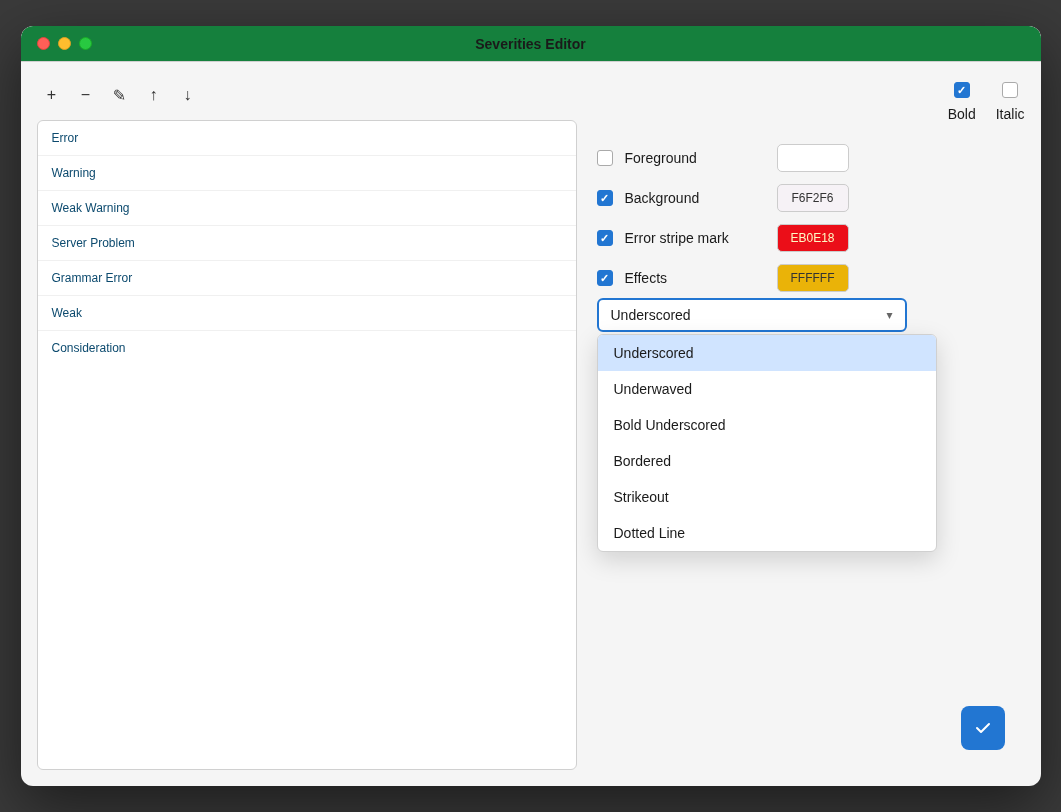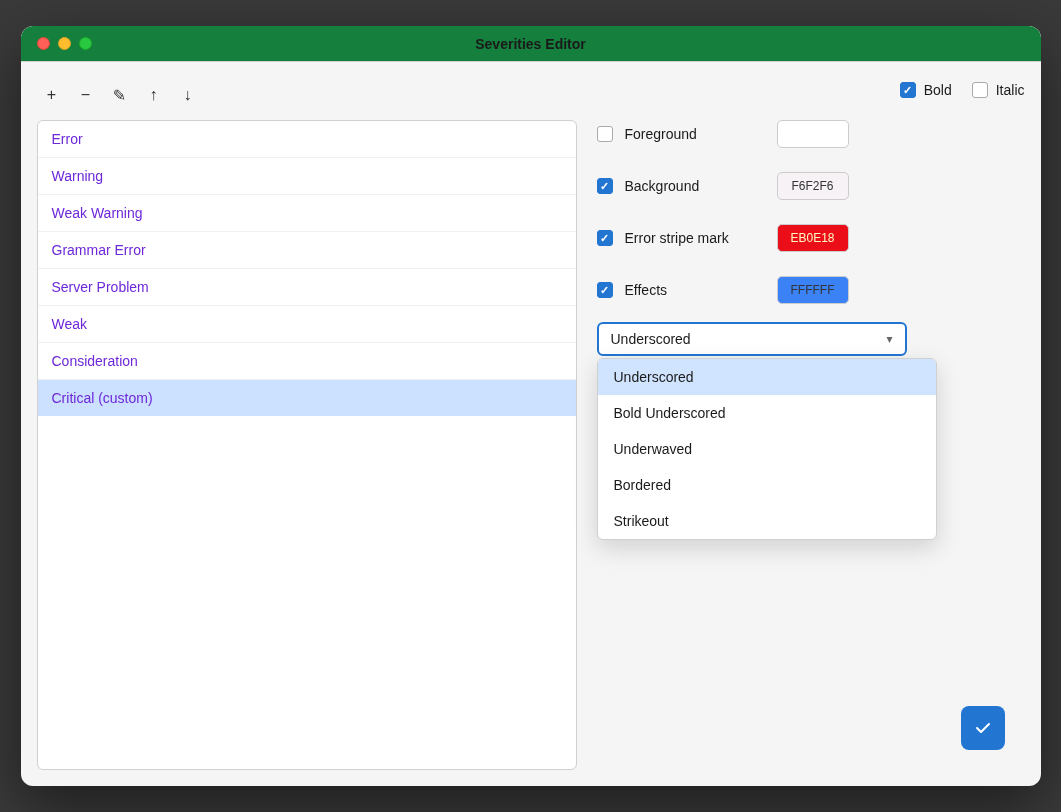--- a/index.html
+++ b/index.html
@@ -89,22 +89,22 @@
     }
     .list-container {
       border: 1px solid #d0d0d0;
       border-radius: 6px;
       background: white;
       flex: 1;
       overflow-y: auto;
     }
     .list-item {
       padding: 10px 14px;
-      font-size: 14px;
-      color: #6d28d9;
+      font-size: 12px;
+      color: #0c4a6e;
       cursor: pointer;
       border-bottom: 1px solid #f0f0f0;
     }
     .list-item:last-child { border-bottom: none; }
     .list-item.selected { background: #cce0ff; }
 
     
     .right-panel {
       flex: 1;
       display: flex;
@@ -115,20 +115,21 @@
       display: flex;
       justify-content: flex-end;
       align-items: center;
       gap: 20px;
       padding: 4px 0 16px 0;
     }
     .checkbox-row {
       display: flex;
       align-items: center;
       gap: 8px;
+      flex-direction: column;
     }
     .cb-label {
       font-size: 14px;
       color: #1a1a1a;
     }
     .mac-checkbox {
       width: 16px;
       height: 16px;
       border-radius: 3px;
       border: 1.5px solid #aaa;
@@ -146,21 +147,21 @@
     .mac-checkbox.checked::after {
       content: '✓';
       color: white;
       font-size: 11px;
       font-weight: bold;
     }
 
     .properties-area {
       display: flex;
       flex-direction: column;
-      gap: 12px;
+      gap: 0;
     }
     .prop-row {
       display: flex;
       align-items: center;
       gap: 12px;
       padding: 6px 0;
     }
     .prop-label {
       font-size: 14px;
       color: #1a1a1a;
@@ -175,21 +176,21 @@
       align-items: center;
       justify-content: center;
       font-size: 12px;
       font-weight: 500;
       color: #333;
       cursor: pointer;
     }
     .color-swatch.empty { background: white; }
     .color-swatch.bg-color { background: #f6f2f6; }
     .color-swatch.error-color { background: #eb0e18; color: #fef9c3; }
-    .color-swatch.effects-color { background: #3b82f6; }
+    .color-swatch.effects-color { background: #eab308; }
 
     
     .effects-dropdown-row {
       position: relative;
     }
     .dropdown-trigger {
       width: 310px;
       height: 34px;
       border: 2px solid #2276d2;
       border-radius: 6px;
@@ -264,25 +265,24 @@
         <button class="toolbar-btn">+</button>
         <button class="toolbar-btn">−</button>
         <button class="toolbar-btn">✎</button>
         <button class="toolbar-btn">↑</button>
         <button class="toolbar-btn">↓</button>
       </div>
       <div class="list-container">
         <div class="list-item">Error</div>
         <div class="list-item">Warning</div>
         <div class="list-item">Weak Warning</div>
+        <div class="list-item">Server Problem</div>
         <div class="list-item">Grammar Error</div>
-        <div class="list-item">Server Problem</div>
         <div class="list-item">Weak</div>
         <div class="list-item">Consideration</div>
-        <div class="list-item selected">Critical (custom)</div>
       </div>
     </div>
 
     <div class="right-panel">
 
       <div class="right-top">
         <div class="checkbox-row">
           <div class="mac-checkbox checked"></div>
           <span class="cb-label">Bold</span>
         </div>
@@ -324,24 +324,25 @@
           </div>
         </div>
 
         <div class="effects-dropdown-row">
           <div class="dropdown-trigger">
             <span>Underscored</span>
             <span class="dropdown-arrow">▾</span>
           </div>
           <div class="dropdown-menu">
             <div class="dropdown-option highlighted">Underscored</div>
+            <div class="dropdown-option">Underwaved</div>
             <div class="dropdown-option">Bold Underscored</div>
-            <div class="dropdown-option">Underwaved</div>
             <div class="dropdown-option">Bordered</div>
             <div class="dropdown-option">Strikeout</div>
+            <div class="dropdown-option">Dotted Line</div>
           </div>
         </div>
       </div>
 
       <button class="apply-btn" style="position: relative; align-self: flex-end; margin-top: auto; width: 44px; height: 44px; background: #2276d2; border: none; border-radius: 8px; cursor: pointer; display: flex; align-items: center; justify-content: center;">
         <svg width="16" height="16" viewBox="0 0 16 16">
           <path d="M2 8l4 4 8-8" stroke="white" stroke-width="2" fill="none" stroke-linecap="round" stroke-linejoin="round"></path>
         </svg>
       </button>
     </div>

